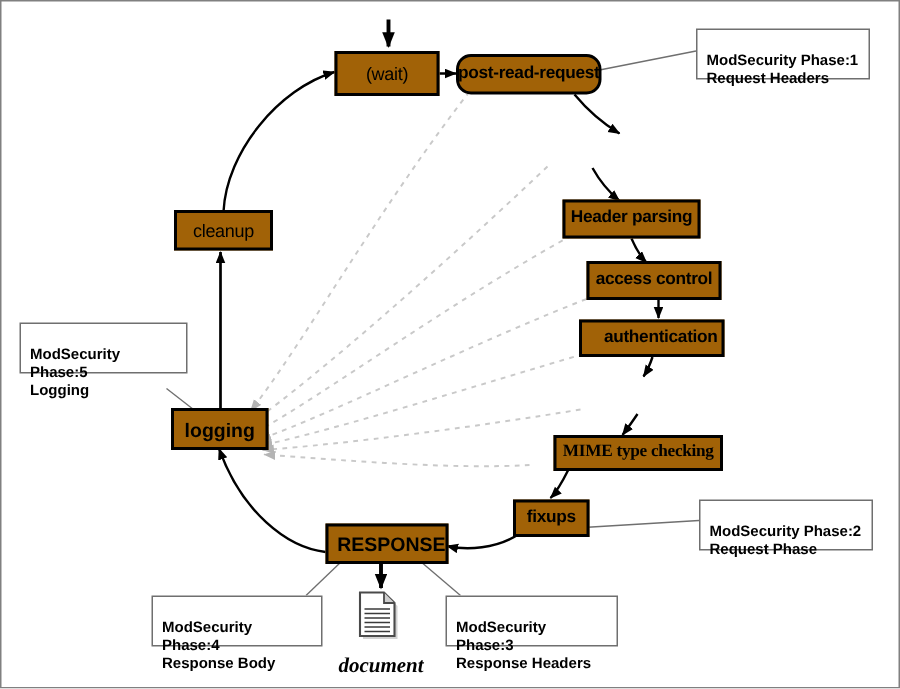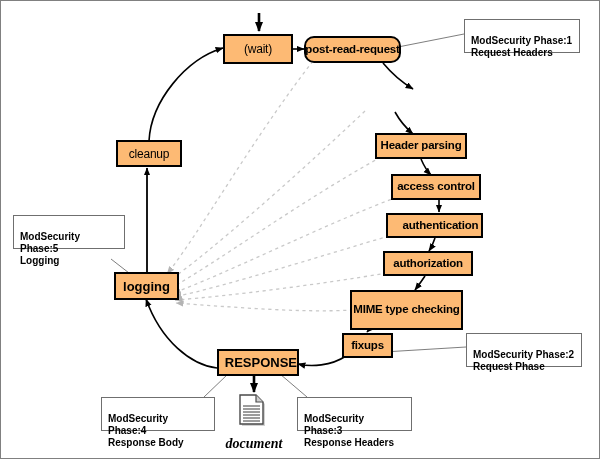--- a/index.html
+++ b/index.html
@@ -23,21 +23,21 @@
     left: 0;
     top: 0;
     width: 600px;
     height: 459px;
     pointer-events: none;
   }
   
   .node {
     position: absolute;
     box-sizing: border-box;
-    background: #fdba74;
+    background: #a16207;
     border: 2px solid #000000;
     color: #000000;
     display: flex;
     align-items: center;
     justify-content: center;
     text-align: center;
     line-height: 1;
     white-space: nowrap;
     font-family: "Liberation Sans", sans-serif;
     font-weight: bold;
@@ -162,25 +162,22 @@
   </div>
 
   <div class="node" style="left:390px; top:173px; width:90px; height:26px;">
     <span>access control</span>
   </div>
 
   <div class="node" style="left:385px; top:212px; width:97px; height:25px;padding-left:12px;">
     <span>authentication</span>
   </div>
 
-  <div class="node" style="left:382px; top:250px; width:90px; height:25px;">
-    <span>authorization</span>
-  </div>
-
-  <div class="node" style="left:349px; top:289px; width:113px; height:40px;">
+
+  <div class="node" style="left:368px; top:289px; width:113px; height:24px;font-family:Liberation Serif, serif;">
     <span>MIME type checking</span>
   </div>
 
   <div class="node" style="left:341px; top:332px; width:51px; height:25px;">
     <span>fixups</span>
   </div>
 
   <div class="node strong" style="left:216px; top:348px; width:82px; height:27px;justify-content:flex-end;">
     <span>RESPONSE</span>
   </div>

